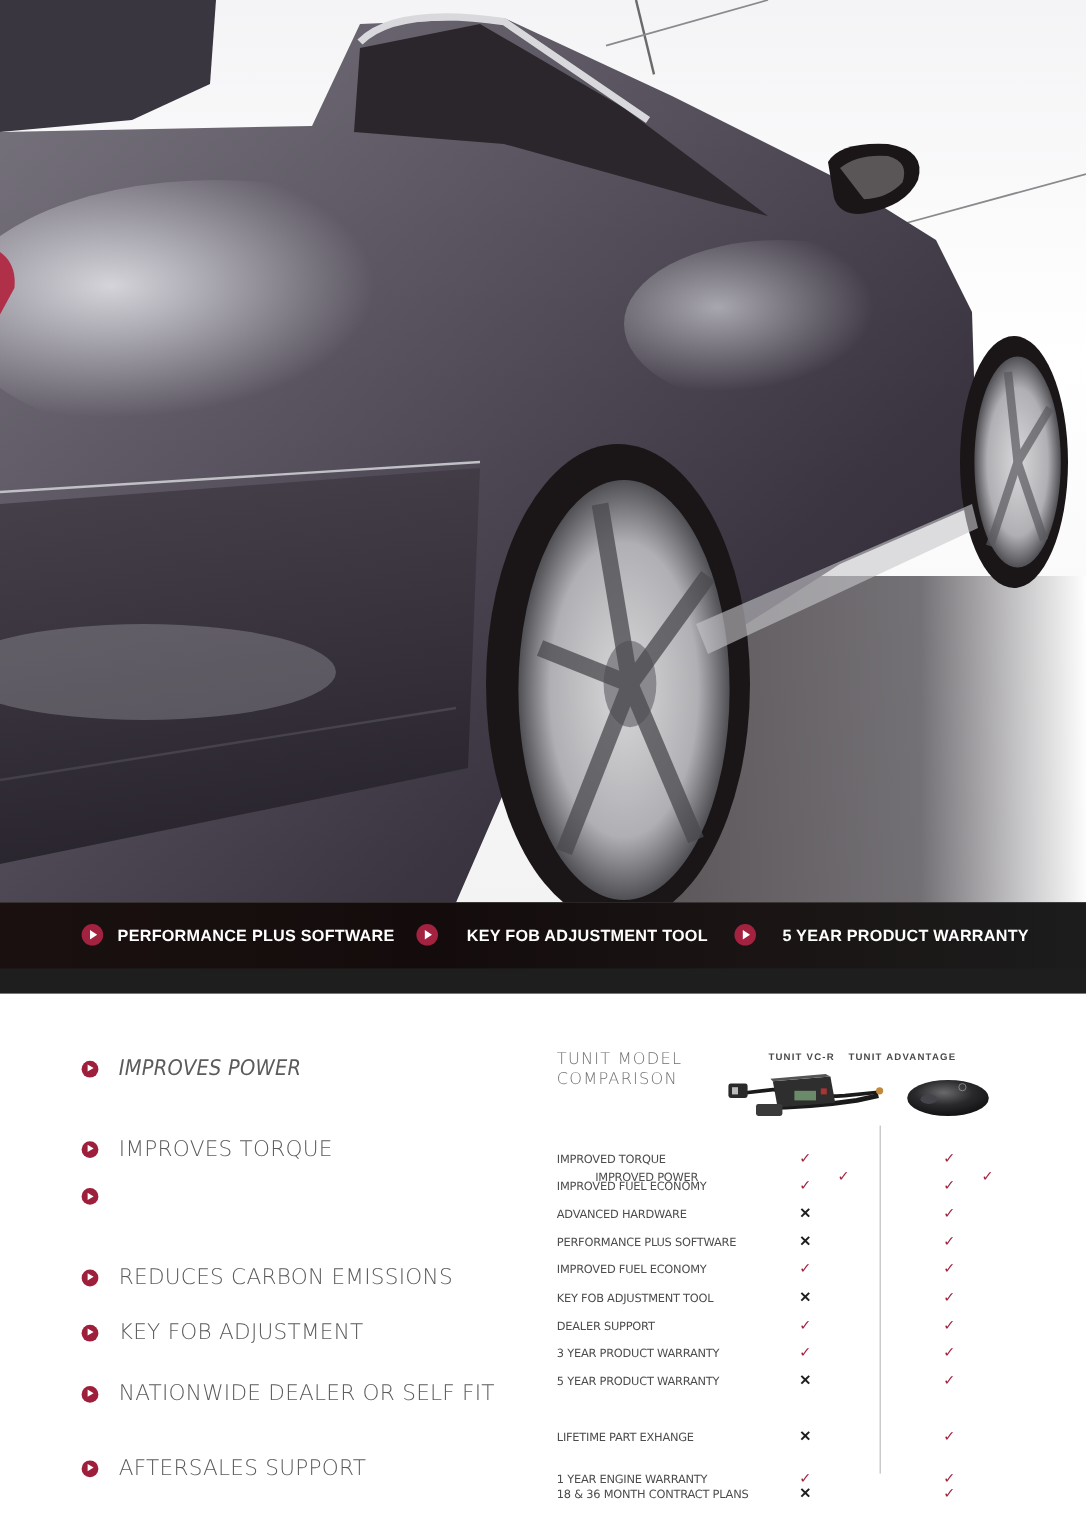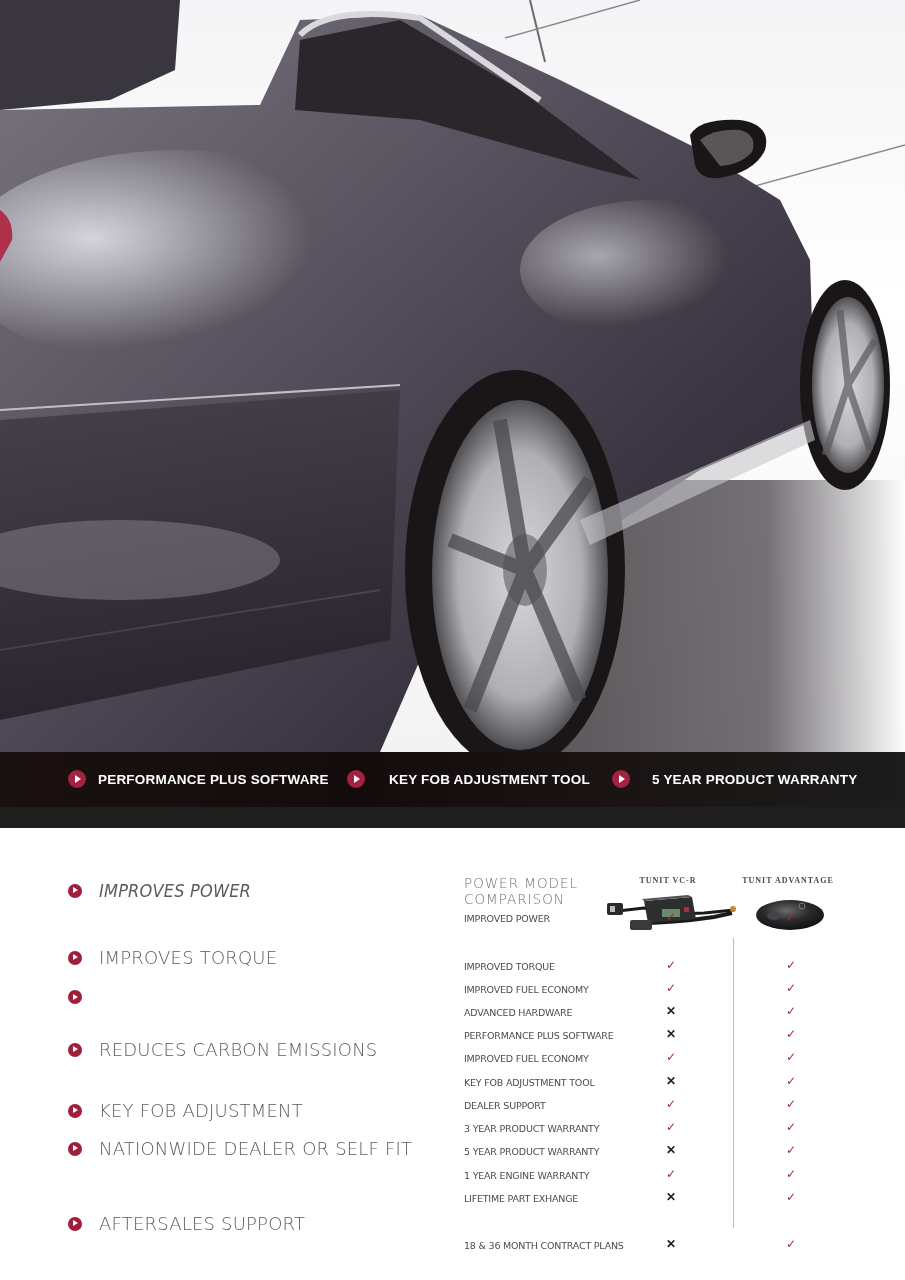--- a/index.html
+++ b/index.html
@@ -56,21 +56,21 @@
     -webkit-text-stroke: 0; font-stretch: condensed;
   }
 
   
   .comp-title {
     position: absolute; left: 464px; top: 875px; width: 140px;
     font-family: "DejaVu Sans", sans-serif; font-size: 13.5px; line-height: 16px;
     color: #707072; letter-spacing: 1px; font-weight: 300;
   }
   .col-head {
-    position: absolute; top: 876px; font-family: Liberation Serif, serif;
+    position: absolute; top: 876px; font-family: Liberation Sans, sans-serif;
     font-weight: 700; font-size: 8px; letter-spacing: 1px; color: #4a4a4a; white-space: nowrap;
     transform: translateX(-50%);
   }
   .product-img { position: absolute; }
 
   .comp-divider {
     position: absolute; left: 733px; top: 938px; width: 1px; height: 290px; background: #bdbdbd;
   }
   .comp-row { position: absolute; left: 464px; width: 400px; height: 23px; }
   .comp-label {
@@ -186,45 +186,45 @@
     <span class="feature-icon"></span>
     <span class="feature-label">IMPROVES POWER</span>
   </div>
   <div class="feature" style="top:75px;">
     <span class="feature-icon"></span>
     <span class="feature-label">IMPROVES TORQUE</span>
   </div>
   <div class="feature" style="top:118px;">
     <span class="feature-icon"></span>
   </div>
-  <div class="feature" style="top:167px;">
+  <div class="feature" style="top:182px;">
     <span class="feature-icon"></span>
     <span class="feature-label">REDUCES CARBON EMISSIONS</span>
   </div>
   <div class="feature" style="top:228px;">
     <span class="feature-icon"></span>
     <span class="feature-label">KEY FOB ADJUSTMENT</span>
   </div>
-  <div class="feature" style="top:266px;justify-content:space-between;">
+  <div class="feature" style="top:279px;justify-content:space-between;">
     <span class="feature-icon"></span>
     <span class="feature-label">NATIONWIDE DEALER OR SELF FIT</span>
   </div>
   <div class="feature" style="top:341px;">
     <span class="feature-icon"></span>
     <span class="feature-label">AFTERSALES SUPPORT</span>
   </div>
 </div>
 
 <div class="comp-title">
-  <div>POWER MODEL</div>
+  <div>TUNIT MODEL</div>
   <div>COMPARISON</div>
 </div>
 
 <div class="col-head" style="left:668px;">TUNIT VC-R</div>
-<div class="col-head" style="left:788px;">TUNIT ADVANTAGE</div>
+<div class="col-head" style="left:752px;">TUNIT ADVANTAGE</div>
 
 <svg class="product-img" style="left:604px; top:893px;" width="136" height="40" viewBox="0 0 136 40">
   <path d="M14,18 L40,15 Q70,22 100,20 L130,17" fill="none" stroke="#1a1a1a" stroke-width="3"></path>
   <path d="M30,30 Q70,30 110,24 L128,20" fill="none" stroke="#1a1a1a" stroke-width="4"></path>
   <rect x="3" y="10" width="16" height="12" rx="2" fill="#2a2a2a"></rect>
   <rect x="6" y="13" width="5" height="6" fill="#bbbbbb"></rect>
   <path d="M40,8 L88,4 L92,26 L44,30 Z" fill="#2e2e2e"></path>
   <path d="M40,8 L88,4 L84,2 L38,6 Z" fill="#555555"></path>
   <rect x="58" y="16" width="18" height="8" fill="#6a8a6a"></rect>
   <rect x="80" y="14" width="5" height="5" fill="#aa3333"></rect>
@@ -240,21 +240,21 @@
     </radialGradient>
   </defs>
   <ellipse cx="38" cy="21" rx="34" ry="15" fill="url(#dome)"></ellipse>
   <ellipse cx="22" cy="22" rx="7" ry="4" fill="#44444a"></ellipse>
   <circle cx="50" cy="12" r="3" fill="none" stroke="#888888" stroke-width="0.8"></circle>
 </svg>
 
 <div class="comp-divider"></div>
 
 <div>
-  <div class="comp-row" style="top:913px;">
+  <div class="comp-row" style="top:976px;margin-left:32px;">
     <span class="comp-label">IMPROVED POWER</span>
     <span class="mark vcr yes">✓</span>
     <span class="mark adv yes">✓</span>
   </div>
   <div class="comp-row" style="top:961px;">
     <span class="comp-label">IMPROVED TORQUE</span>
     <span class="mark vcr yes">✓</span>
     <span class="mark adv yes">✓</span>
   </div>
   <div class="comp-row" style="top:984px;">
@@ -290,21 +290,21 @@
   <div class="comp-row" style="top:1123px;">
     <span class="comp-label">3 YEAR PRODUCT WARRANTY</span>
     <span class="mark vcr yes">✓</span>
     <span class="mark adv yes">✓</span>
   </div>
   <div class="comp-row" style="top:1146px;">
     <span class="comp-label">5 YEAR PRODUCT WARRANTY</span>
     <span class="mark vcr no">✕</span>
     <span class="mark adv yes">✓</span>
   </div>
-  <div class="comp-row" style="top:1170px;">
+  <div class="comp-row" style="top:1228px;">
     <span class="comp-label">1 YEAR ENGINE WARRANTY</span>
     <span class="mark vcr yes">✓</span>
     <span class="mark adv yes">✓</span>
   </div>
   <div class="comp-row" style="top:1193px;">
     <span class="comp-label">LIFETIME PART EXHANGE</span>
     <span class="mark vcr no">✕</span>
     <span class="mark adv yes">✓</span>
   </div>
   <div class="comp-row" style="top:1216px;margin-top:24px;">

